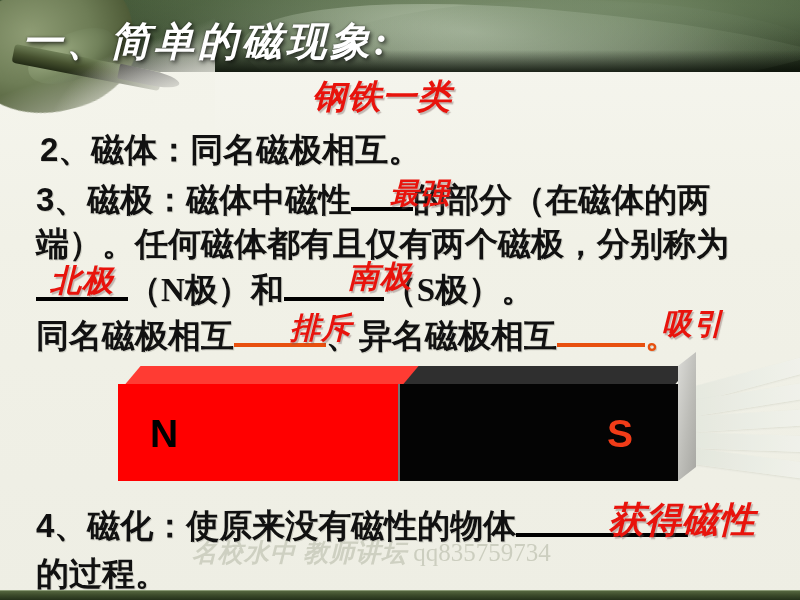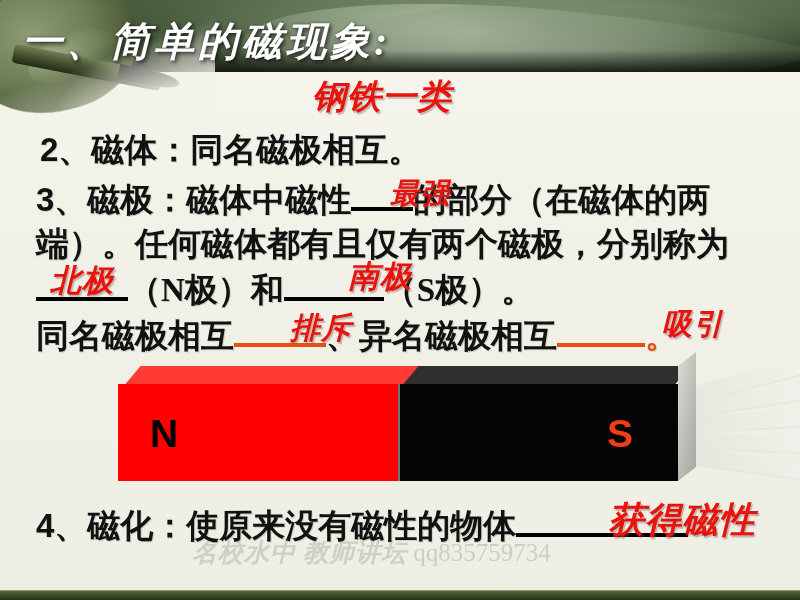--- a/index.html
+++ b/index.html
@@ -375,20 +375,23 @@
       <span>同名磁极相互</span><span class="blank orange" style="width:92px;"></span><span>、异名磁极相互</span><span class="blank orange" style="width:88px;"></span><span style="color:#e8500f;">。</span>
     </div>
     <div class="ann" style="left:662px; top:234px; font-size:30px;">吸引</div>
     <div class="ann" style="left:290px; top:238px; font-size:30px;">排斥</div>
 
     <div class="tline" style="left:36px; top:434px;text-align:center;">
       <span class="num">4、</span><span>磁化：使原来没有磁性的物体</span><span class="blank" style="width:172px;"></span>
     </div>
     <div class="ann" style="left:588px; top:426px; font-size:36px;margin-left:20px;">获得磁性</div>
 
+    <div class="tline" style="left:36px; top:482px;">
+      <span>的过程。</span>
+    </div>
   </div>
 
   <div id="magnet">
     <div class="top-red"></div>
     <div class="top-black"></div>
     <div class="face-red"></div>
     <div class="face-black"></div>
     <div class="edge-hl"></div>
     <div class="side"></div>
     <div class="pole pole-n">N</div>

